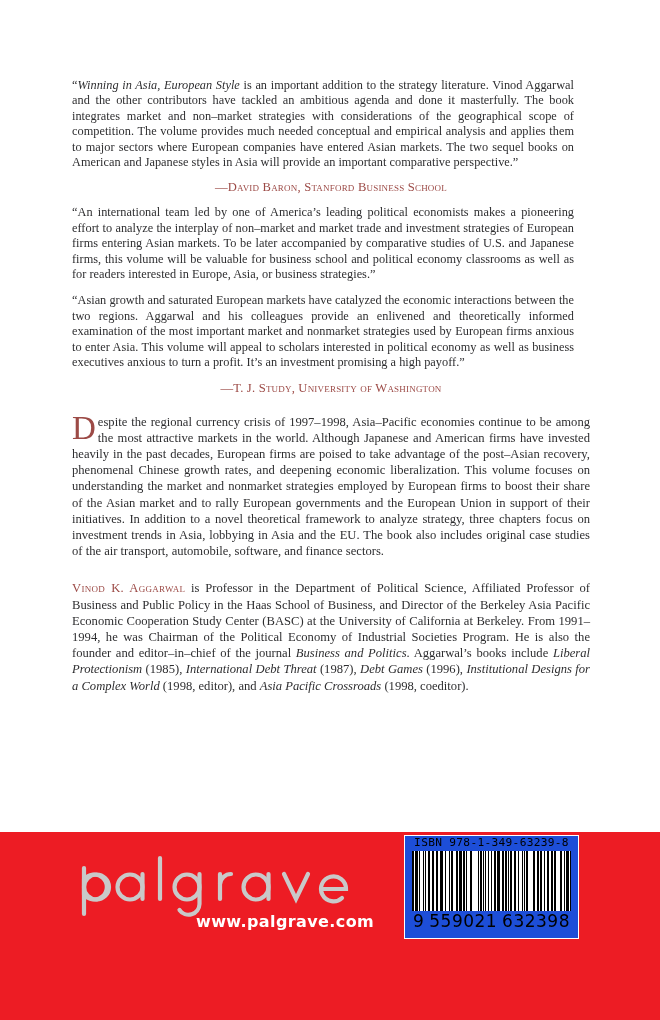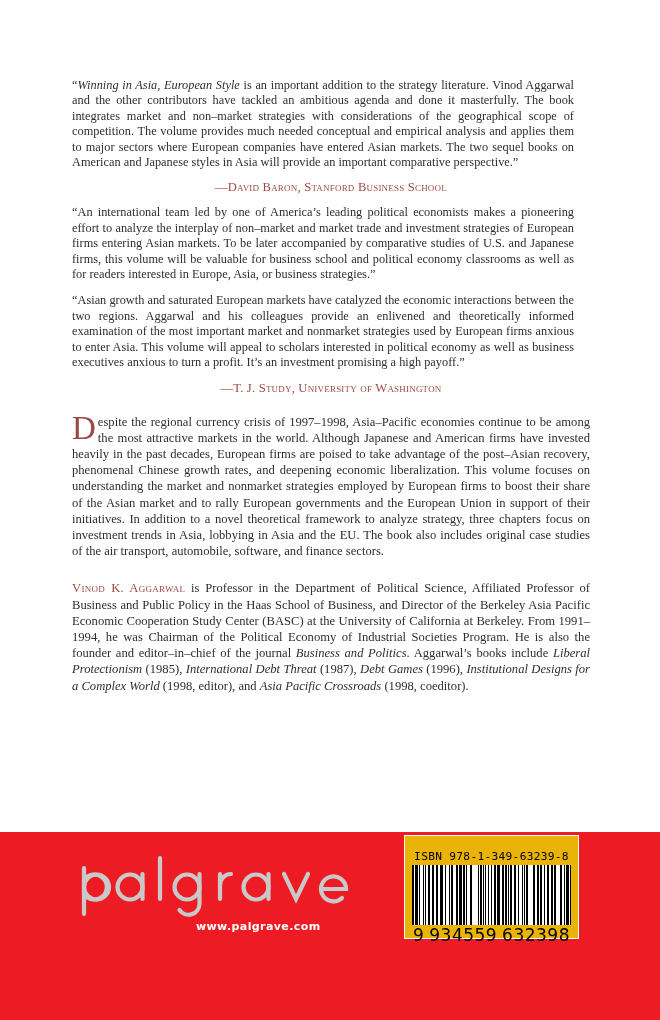--- a/index.html
+++ b/index.html
@@ -109,39 +109,39 @@
     left: 72px;
     top: 14px;
     width: 300px;
     height: 72px;
   }
   #palgrave-logo svg { display: block; }
 
   #palgrave-url {
     position: absolute;
     left: 196px;
-    top: 88px;
+    top: 80px;
     color: #ffffff;
     font-family: "DejaVu Sans", sans-serif;
-    font-size: 11px;
+    font-size: 16px;
     font-weight: bold;
     letter-spacing: 0.4px;
   }
 
   
   #barcode-box {
     position: absolute;
     left: 404px;
     top: 3px;
     width: 175px;
     height: 104px;
-    background: #eab308;
+    background: #1d4ed8;
     border: 1px solid #ffffff;
     box-sizing: border-box;
-    padding: 14px 5px 2px 5px;
+    padding: 0 5px 2px 5px;
   }
   #isbn-text {
     font-family: "DejaVu Sans Mono", monospace;
     font-size: 11.2px;
     color: #000000;
     text-align: center;
     letter-spacing: 0.3px;
     line-height: 14px;
     white-space: nowrap;
   }
@@ -321,20 +321,20 @@
           <span style="flex: 2 0 auto; background: rgb(0, 0, 0);"></span>
           <span style="flex: 3 0 auto; background: rgb(255, 255, 255);"></span>
           <span style="flex: 1 0 auto; background: rgb(0, 0, 0);"></span>
           <span style="flex: 2 0 auto; background: rgb(255, 255, 255);"></span>
           <span style="flex: 3 0 auto; background: rgb(0, 0, 0);"></span>
           <span style="flex: 2 0 auto; background: rgb(255, 255, 255);"></span>
           <span style="flex: 1 0 auto; background: rgb(0, 0, 0);"></span>
         </div>
       <div id="barcode-digits">
         <span>9</span>
-        <span>934559</span>
+        <span>559021</span>
         <span>632398</span>
       </div>
     </div>
 
   </div>
 
 </div>
 
 </body></html>

